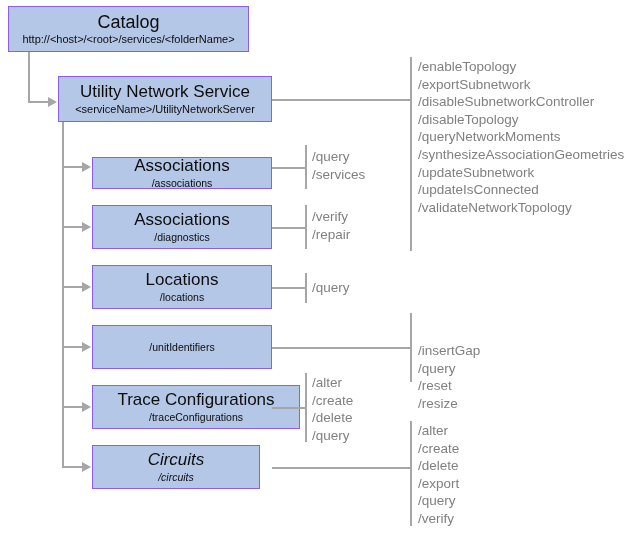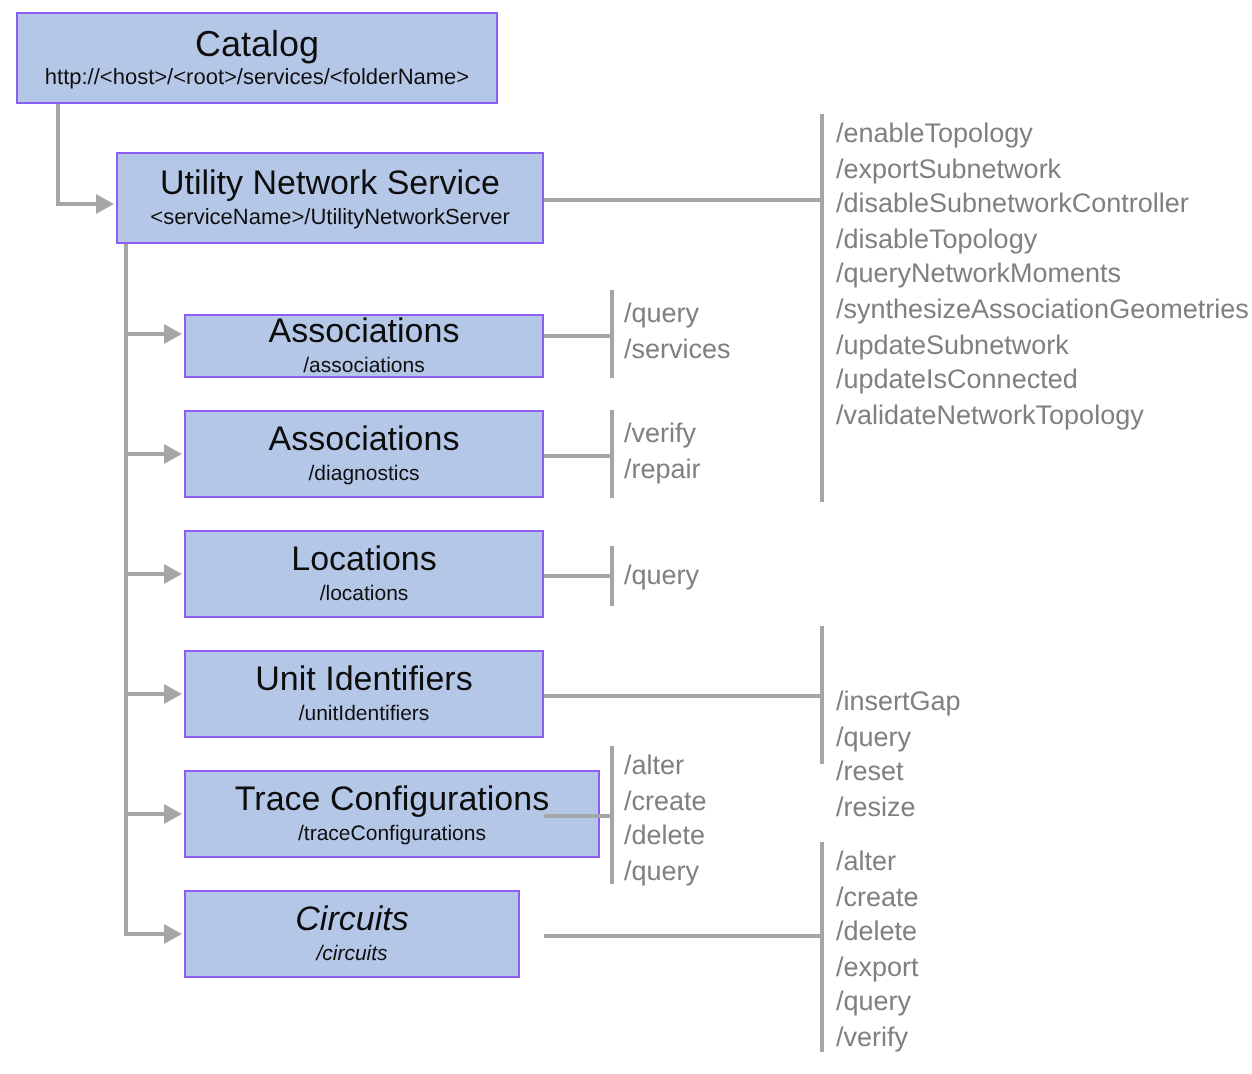--- a/index.html
+++ b/index.html
@@ -152,21 +152,20 @@
   </div>
   <div class="hline" style="left:272px; top:287px; width:34px;"></div>
   <div class="tickbar" style="left:305px; top:273px; height:30px;"></div>
   <div class="oplist" style="left:312px; top:279px;">
     <span class="op">/query</span>
   </div>
 
   <div class="hline" style="left:62px; top:346px; width:22px;"></div>
   <div class="arrow" style="left:82px; top:342px;"></div>
   <div class="node" style="left:92px; top:325px; width:180px; height:44px;">
-    <span class="title">Unit Identifiers</span>
     <span class="sub">/unitIdentifiers</span>
   </div>
   <div class="hline" style="left:272px; top:347px; width:139px;"></div>
   <div class="tickbar" style="left:410px; top:313px; height:69px;"></div>
   <div class="oplist" style="left:418px; top:314px;margin-top:28px;">
     <span class="op">/insertGap</span>
     <span class="op">/query</span>
     <span class="op">/reset</span>
     <span class="op">/resize</span>
   </div>

